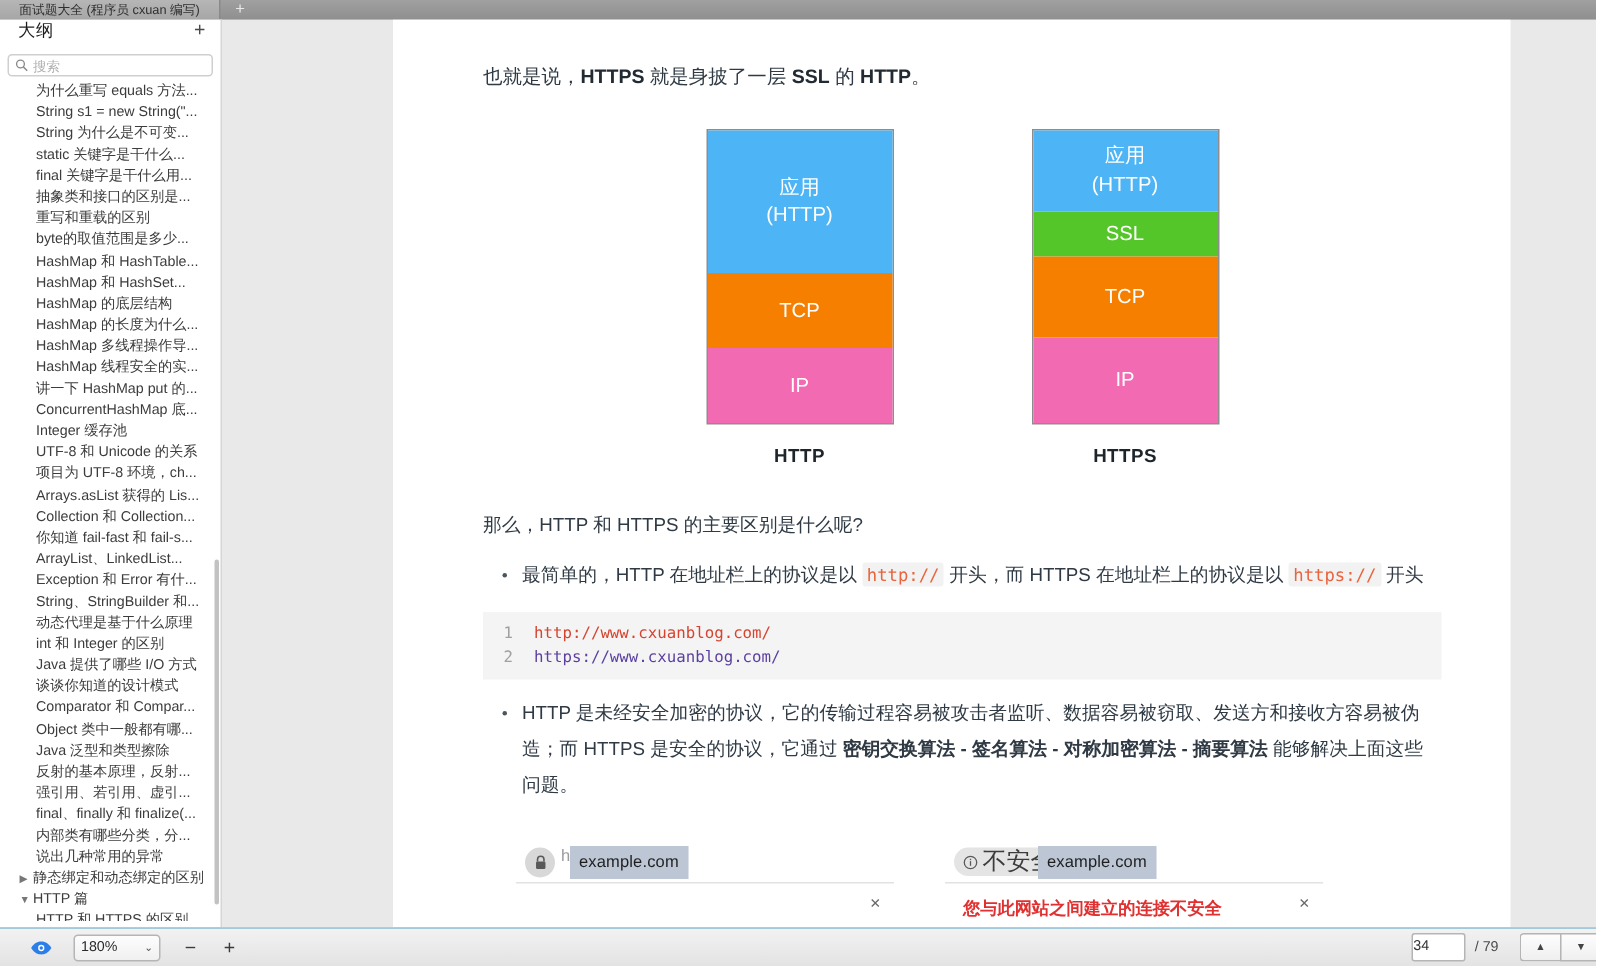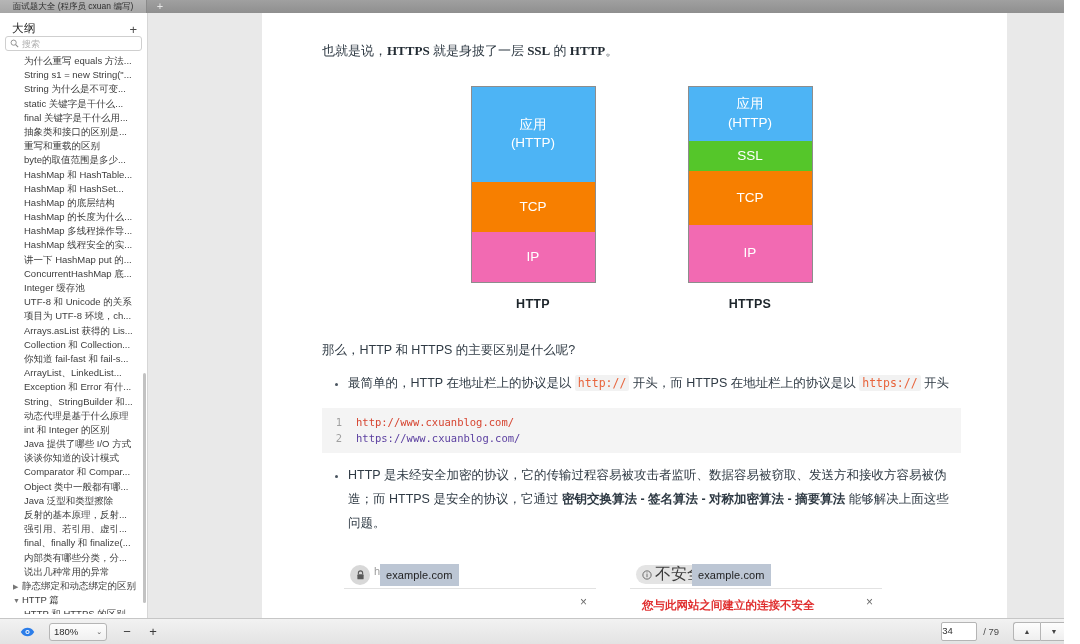--- a/index.html
+++ b/index.html
@@ -67,21 +67,21 @@
     left: 0; top: 13px;
     width: 147px;
     height: 605px;
     background: #ffffff;
     border-right: 1px solid #d6d6d6;
     overflow: hidden;
   }
   .sb-head {
     height: 23px;
     display: flex;
-    align-items: flex-end;
+    align-items: flex-start;
     justify-content: space-between;
     padding: 0 10px 0 12px;
     box-sizing: border-box;
   }
   .sb-title {
     font-size: 11.5px;
     color: #1c1c1c;
     letter-spacing: .5px;
   }
   .sb-add {
@@ -175,21 +175,20 @@
   }
   .page-inner {
     padding: 18px 46px 0 60px;
   }
 
   .para {
     font-size: 13px;
     line-height: 1.9;
     color: #2f3a44;
     margin: 8px 0 0 0;
-    font-family: Liberation Serif, serif;
   }
   .para b { font-weight: bold; color: #222b33; }
 
   
   .diagram {
     margin: 22px 0 0 0;
     display: flex;
     justify-content: center;
     gap: 92px;
   }

